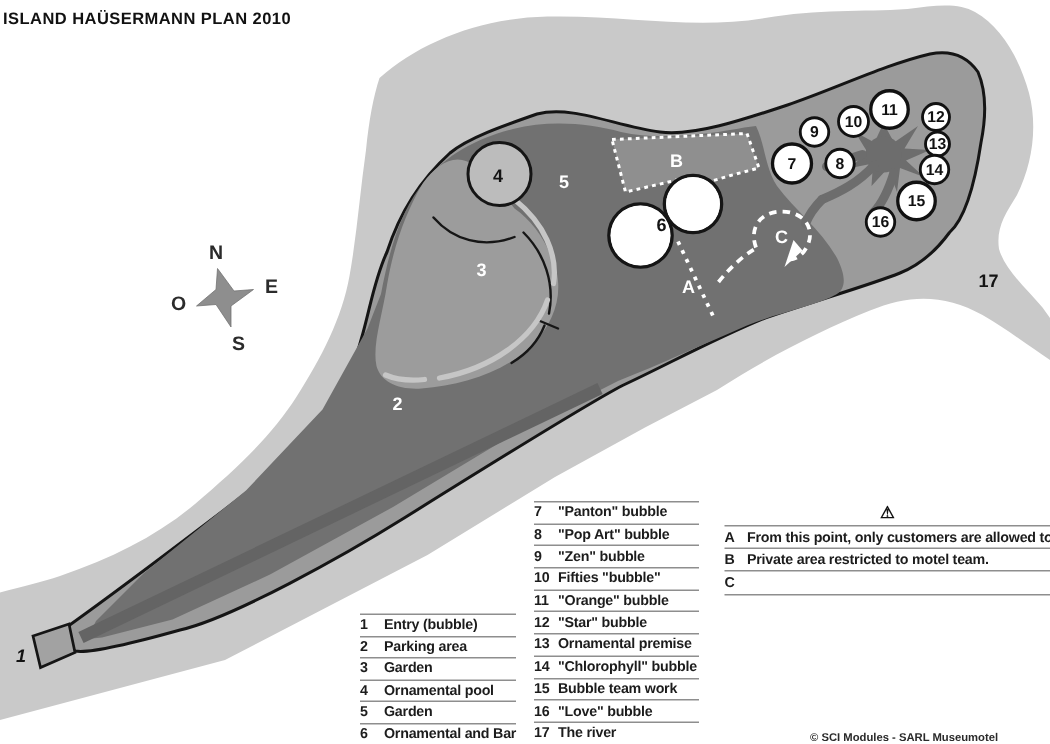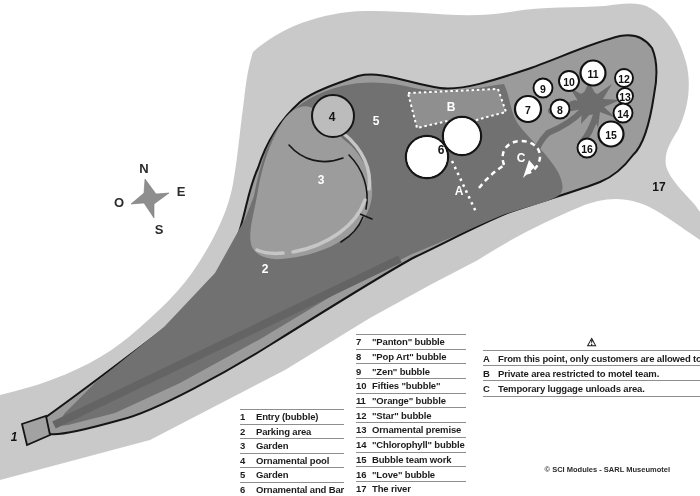--- a/index.html
+++ b/index.html
@@ -16,21 +16,21 @@
           letter-spacing:-.15px;}
   .lrow{display:flex;align-items:center;border-top:1px solid #8e8e8e;white-space:nowrap;}
   .lrow:last-child{border-bottom:1px solid #8e8e8e;}
   .c1 .lrow{height:13.5px;}
   .c2 .lrow{height:13.7px;}
   .c3 .lrow{height:14.2px;}
   .lnum{width:16px;flex:0 0 16px;}
   .c3 .lnum{width:15px;flex:0 0 15px;}
   .llab{flex:1;overflow:visible;}
   .warnhead{height:16px;text-align:center;font-size:11px;line-height:16px;color:#111;}
-  .copyright{position:absolute;left:540px;top:465px;width:130px;text-align:right;
+  .copyright{position:absolute;left:540px;top:487px;width:130px;text-align:left;
              font-size:7.5px;font-weight:bold;color:#2a2a2a;white-space:nowrap;}
 </style>
 </head>
 <body>
 
 <div class="stage">
 
   <svg width="700" height="496" viewBox="0 0 700 496">
     <rect x="0" y="0" width="700" height="496" fill="#ffffff"></rect>
 
@@ -200,20 +200,21 @@
 
     <g>
       <polygon fill="#8e8e8e" stroke="#6f6f6f" stroke-width="0.5" points="145,179 156,194 169,193 154,204 154,218 144,203 131,204 144,193"></polygon>
       <text class="cmp" x="144" y="168" text-anchor="middle" dominant-baseline="central">N</text>
       <text class="cmp" x="181" y="191" text-anchor="middle" dominant-baseline="central">E</text>
       <text class="cmp" x="159" y="229" text-anchor="middle" dominant-baseline="central">S</text>
       <text class="cmp" x="119" y="202" text-anchor="middle" dominant-baseline="central">O</text>
     </g>
   </svg>
 
+  <div class="title">ISLAND HAÜSERMANN PLAN 2010</div>
 
   
   <div class="legend c1" style="left:240px;top:409px;width:104px;">
     <div class="lrow">
         <span class="lnum">1</span>
         <span class="llab">Entry (bubble)</span>
       </div>
     <div class="lrow">
         <span class="lnum">2</span>
         <span class="llab">Parking area</span>
@@ -290,18 +291,17 @@
     <div class="lrow">
         <span class="lnum">A</span>
         <span class="llab">From this point, only customers are allowed to go.</span>
       </div>
     <div class="lrow">
         <span class="lnum">B</span>
         <span class="llab">Private area restricted to motel team.</span>
       </div>
     <div class="lrow">
         <span class="lnum">C</span>
-        <span class="llab">Temporary luggage unloads area.</span>
       </div>
   </div>
 
   <div class="copyright">© SCI Modules - SARL Museumotel</div>
 </div>
 
 </body></html>

